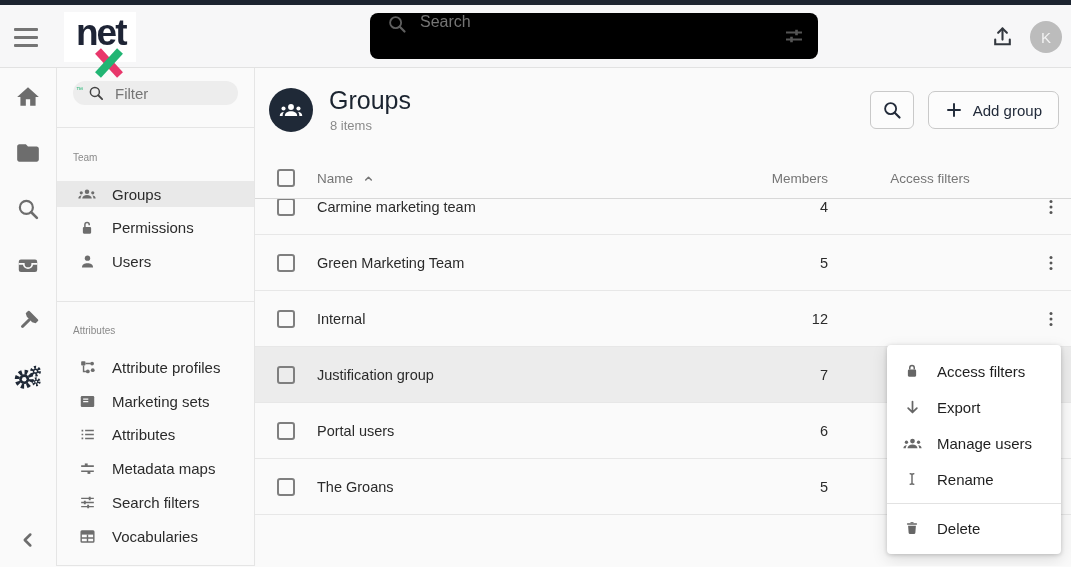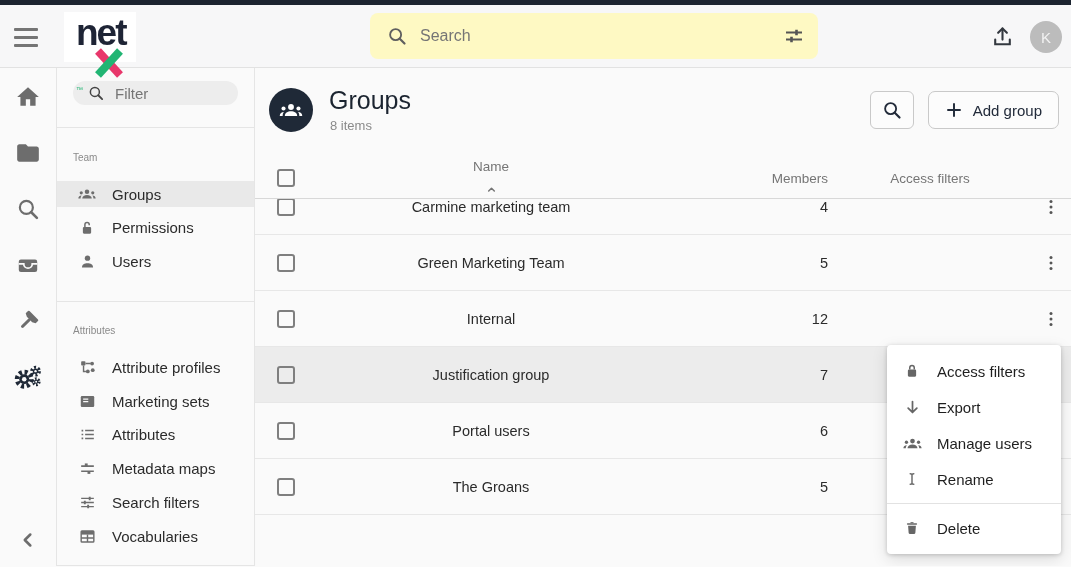--- a/index.html
+++ b/index.html
@@ -8,21 +8,21 @@
 
   
   .topstrip { height:5px; background:#1c2430; }
   .topbar { position:relative; height:63px; background:#f7f7f8; border-bottom:1px solid #e2e2e2; }
   .hamburger { position:absolute; left:14px; top:17px; width:30px; height:30px; display:flex; flex-direction:column; justify-content:center; gap:5px; background:none; border:none; cursor:pointer; }
   .hamburger span { display:block; height:3px; width:24px; background:#757575; border-radius:1px; }
   .logo { position:absolute; left:64px; top:7px; height:50px; background:#ffffff; display:flex; align-items:flex-end; padding:6px 10px 8px 12px;flex-direction:column; }
   .logo-net { font-size:37px; line-height:30px; font-weight:bold; letter-spacing:-2px; color:#1e2435; }
   .logo-x { margin-left:1px; }
   .logo-tm { font-size:7px; color:#21b573; align-self:flex-start; margin-top:4px; }
-  .global-search { position:absolute; left:370px; top:8px; width:448px; height:46px; background:#fef9c3; border-radius:8px; display:flex; align-items:center; padding:0 12px 0 16px; cursor:text; }
+  .global-search { position:absolute; left:370px; top:8px; width:448px; height:46px; background:#000000; border-radius:8px; display:flex; padding:0 12px 0 16px; cursor:text; }
   .global-search .ph { color:#757575; font-size:16px; margin-left:12px; flex:1; }
   .gs-magnifier { color:#5f5f5f; }
   .gs-tune { color:#555; background:none; border:none; cursor:pointer; display:flex; align-items:center; }
   .topbar-right { position:absolute; right:9px; top:16px; display:flex; align-items:center; gap:15px; }
   .upload-btn { background:none; border:none; color:#33383f; cursor:pointer; display:flex; }
   .avatar { width:32px; height:32px; border-radius:50%; background:#bcbcbc; color:#f2f2f2; font-size:15px; display:flex; align-items:center; justify-content:center; cursor:pointer; border:none; }
 
   
   .app-body { display:flex; height:498px; }
 
@@ -56,21 +56,21 @@
   .btn-add { padding:0 16px; gap:10px;border-radius:7px; }
 
   
   .tbl-head { height:41px; display:grid; grid-template-columns:54px 1fr 165px 200px 41px; align-items:center; border-bottom:1px solid #d8d8d8; color:#757575; font-size:13.5px; }
   .tbl-body { height:367px; overflow:hidden; box-shadow:inset 0 3px 3px -2px rgba(0,0,0,.10); }
   .row { height:56px; display:grid; grid-template-columns:54px 1fr 165px 200px 41px; align-items:center; border-bottom:1px solid #e7e7e7; font-size:14.5px; color:#2b2b2b; background:#fafafa; }
   .row.clipped { margin-top:-20px; }
   .row.highlight { background:#ececec; }
   .cell-check { display:flex; justify-content:flex-end; padding-right:14px; }
   .checkbox { width:18px; height:18px; border:2px solid #7f7f7f; border-radius:3px; background:transparent; cursor:pointer; }
-  .cell-name { padding-left:8px; display:flex; align-items:center; gap:8px;flex-direction:column; }
+  .cell-name { padding-left:8px; display:flex; align-items:center; gap:8px; }
   .cell-members { text-align:right; padding-right:2px; }
   .cell-access { text-align:center; }
   .sort-caret { color:#757575; display:flex; }
   .kebab { background:none; border:none; cursor:pointer; color:#555; display:flex; justify-content:center; align-items:center; width:100%; height:100%; }
 
   
   .ctx-menu { position:absolute; left:632px; top:277px; width:174px; background:#ffffff; border-radius:4px; box-shadow:0 1px 4px rgba(0,0,0,.18), 0 5px 16px rgba(0,0,0,.13); padding:8px 0; z-index:20; }
   .ctx-item { height:36px; display:flex; align-items:center; padding-left:14px; gap:14px; font-size:15px; color:#1f1f1f; cursor:pointer; }
   .ctx-item .icn { color:#666; width:22px; display:flex; justify-content:center; }
   .ctx-divider { height:1px; background:#e2e2e2; margin:6px 0; }

